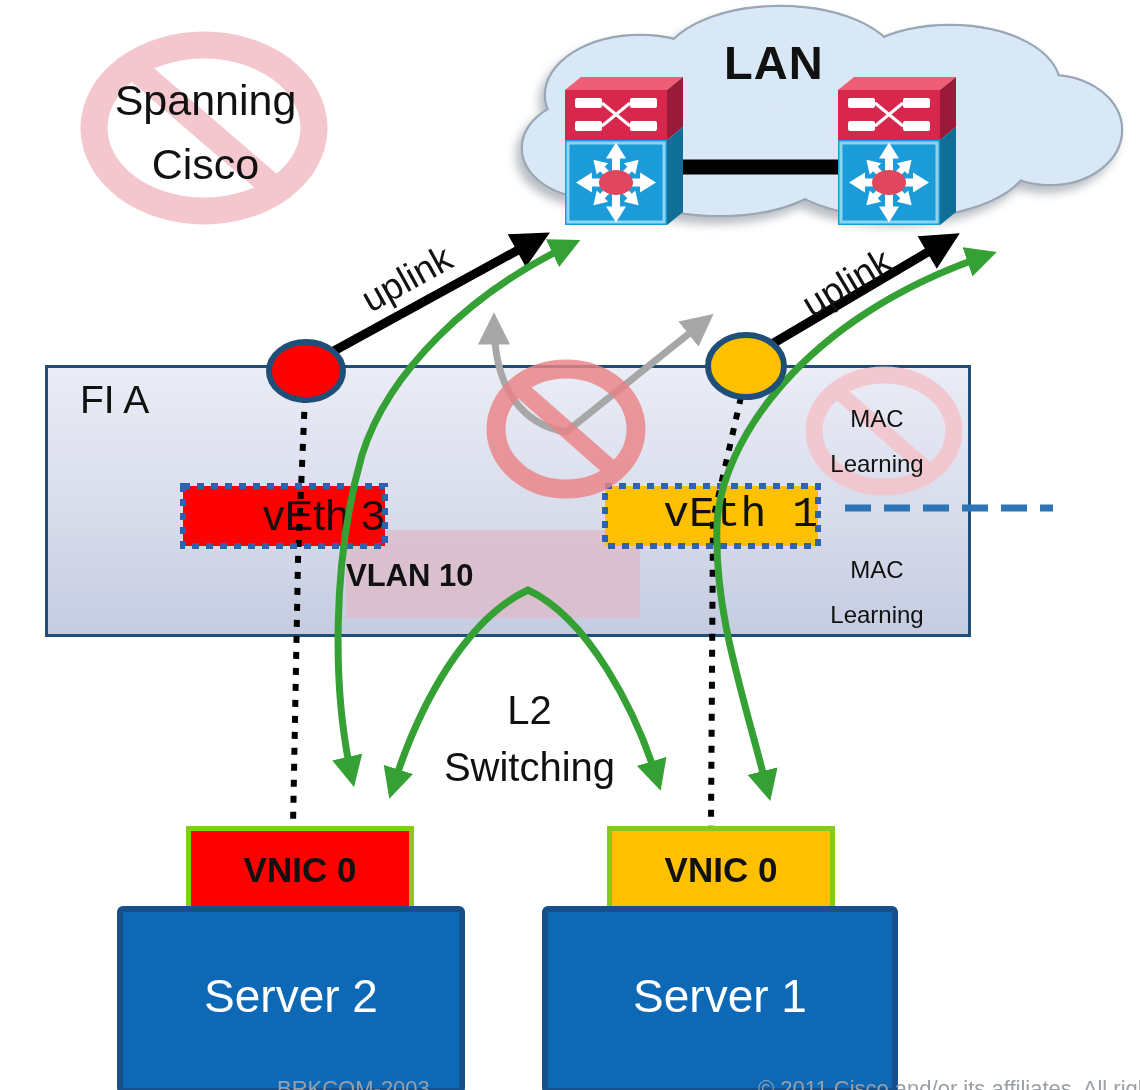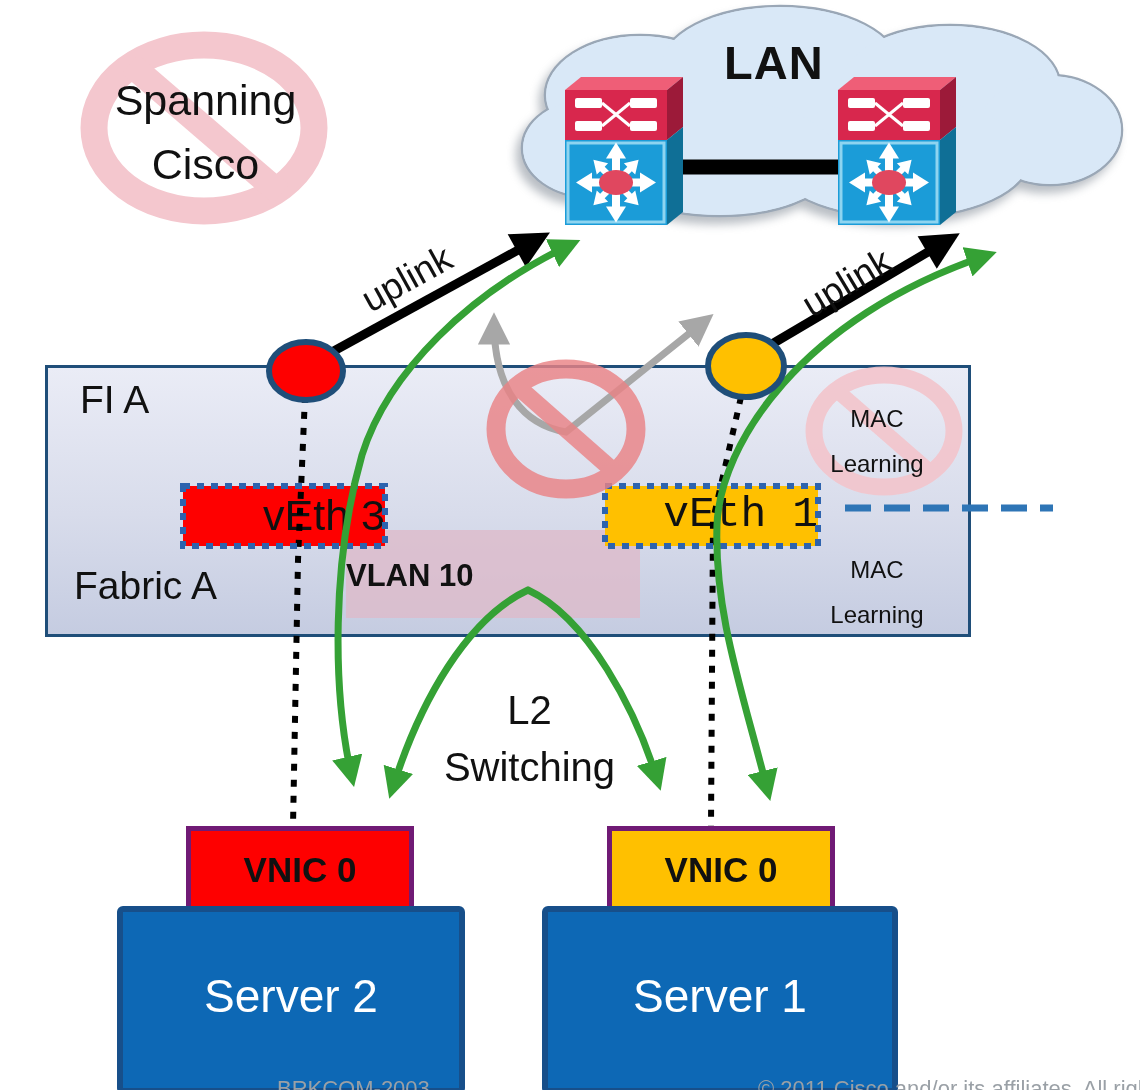--- a/index.html
+++ b/index.html
@@ -21,21 +21,21 @@
   .vlan-band{left:346px;top:530px;width:294px;height:88px;
              background:rgba(222,186,201,.78);}
   .vlan-text{width:100%;top:28px;text-align:left;font-size:31px;font-weight:bold;}
   .veth{height:60px;font-size:43px;text-align:right;line-height:58px;}
   .veth3{left:183px;top:486px;width:202px;background:#fe0000;}
   .veth1{left:605px;top:486px;width:213px;background:#ffc000;font-family:Liberation Mono, monospace;}
   .mac{left:782px;width:190px;font-size:24px;line-height:45px;}
   .mac.top{top:396px;}
   .mac.bottom{top:547px;}
   .l2{left:402px;top:682px;width:255px;font-size:40px;line-height:57px;}
-  .vnic{width:218px;height:86px;border:5px solid #701a75;background:#fe0000;
+  .vnic{width:218px;height:86px;border:5px solid #84cc16;background:#fe0000;
         text-align:center;font-size:35px;font-weight:bold;line-height:78px;}
   .vnic.left{left:186px;top:826px;}
   .vnic.right{left:607px;top:826px;background:#ffc000;}
   .server{height:176px;background:#0d68b5;border:6px solid #174f8a;border-radius:6px;
           color:#fff;font-size:46px;text-align:center;line-height:168px;}
   .server.left{left:117px;top:906px;width:336px;}
   .server.right{left:542px;top:906px;width:344px;}
   .footer{top:1076px;font-size:22px;color:#9aa0a6;white-space:nowrap;}
   .footer.l{left:277px;}
   .footer.r{left:758px;}
@@ -107,21 +107,20 @@
   <line x1="772" y1="344" x2="950" y2="239" stroke="#000" stroke-width="9" marker-end="url(#mBlack)"></line>
 
   <g>
     <ellipse cx="204" cy="128" rx="110" ry="83" fill="#fff" stroke="#f4c7ce" stroke-width="27"></ellipse>
     <line x1="130" y1="64" x2="281" y2="194" stroke="#f4c7ce" stroke-width="25"></line>
   </g>
 </svg>
 
 <div class="abs fi-box">
   <div class="abs fi-label">FI A</div>
-  <div class="abs fabric-label">Fabric A</div>
 </div>
 
 <div class="abs vlan-band">
   <div class="abs vlan-text">VLAN 10</div>
 </div>
 
 <div class="abs veth veth3">
   <span>vEth 3</span>
 </div>
 <div class="abs veth veth1">

